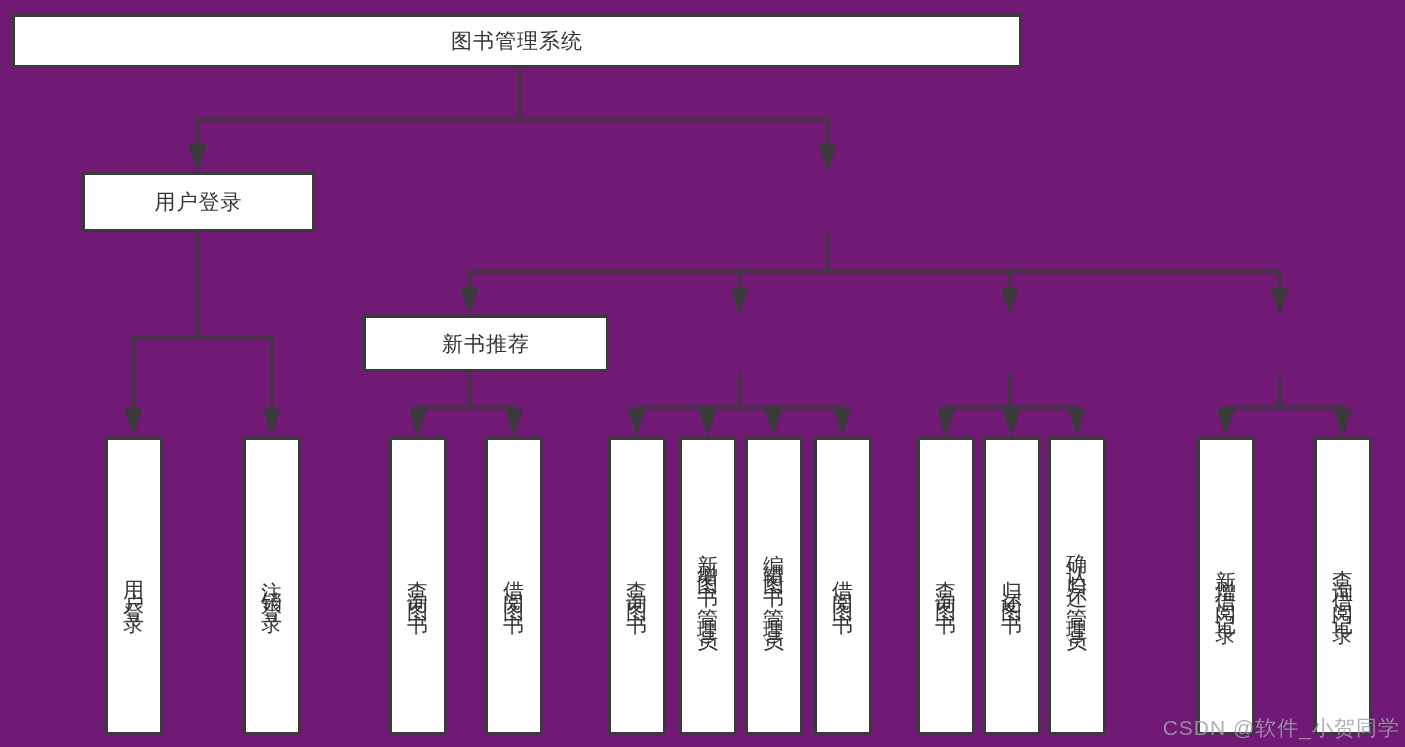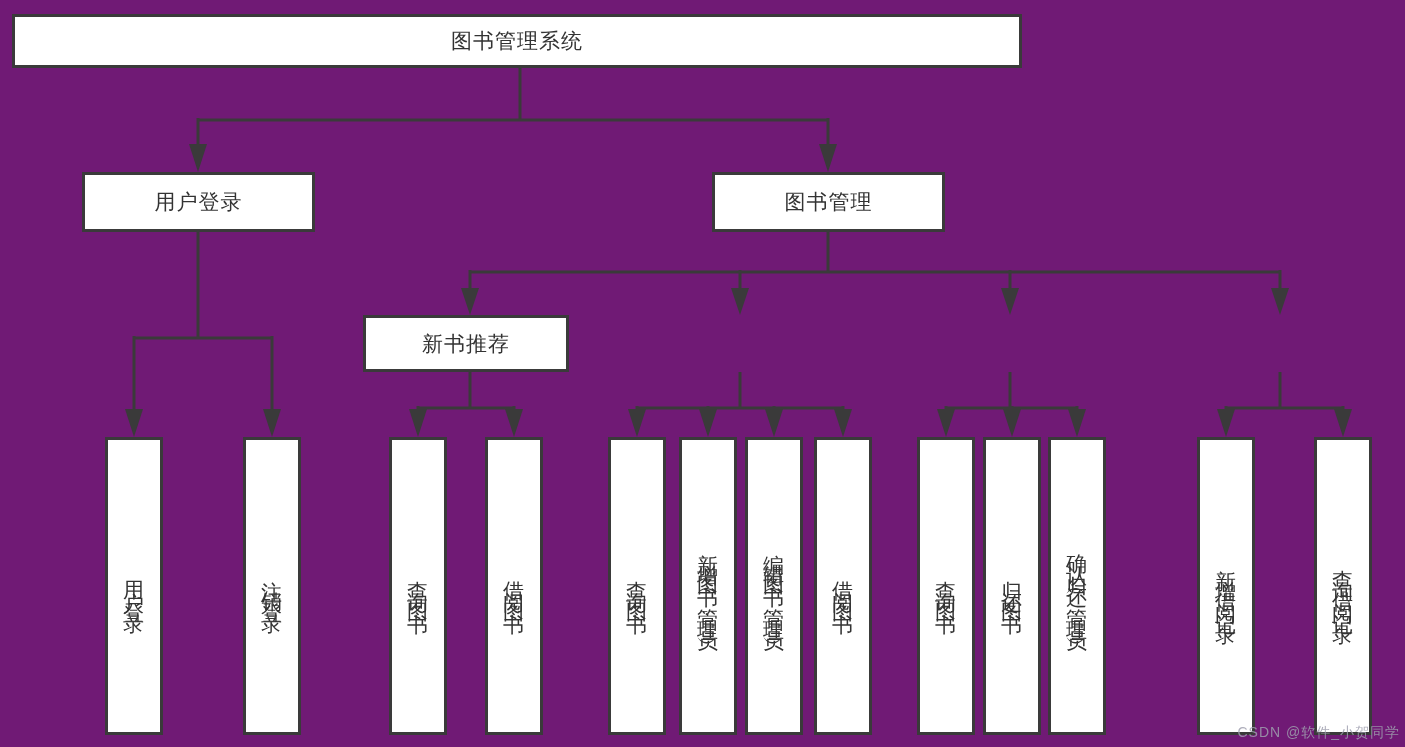--- a/index.html
+++ b/index.html
@@ -24,35 +24,35 @@
     display: flex;
     align-items: center;
     justify-content: center;
     z-index: 2;
     font-size: 21px;
     letter-spacing: 1px;
     white-space: nowrap;
   }
   .node-root   { left: 12px;  top: 14px;  width: 1010px; height: 54px; }
   .node-l1     { top: 172px;  width: 233px; height: 60px; }
-  .node-l2     { top: 315px;  width: 206px; height: 57px; }
+  .node-l2     { top: 315px;  width: 246px; height: 57px; }
   .leaf        { top: 437px;  width: 58px;  height: 298px; }
   .leaf .vtxt {
     writing-mode: vertical-rl;
     text-orientation: mixed;
     font-size: 21px;
     letter-spacing: 11px;
     line-height: 1;
   }
   .watermark {
     position: absolute;
     right: 5px;
     bottom: 5px;
     z-index: 5;
-    font-size: 14px;
+    font-size: 21px;
     color: var(--watermark, #9e9eae);
     opacity: 0.85;
     letter-spacing: 1px;
   }
 </style>
 </head>
 <body>
 
 <div id="stage">
 
@@ -132,23 +132,20 @@
     </g>
   </svg>
 
   <div class="node node-root">
     <span>图书管理系统</span>
   </div>
 
   <div class="node node-l1" style="left:82px">
     <span>用户登录</span>
   </div>
-  <div class="node node-l1" style="left:712px">
-    <span>图书管理</span>
-  </div>
 
   <div class="node node-l2" style="left:363px">
     <span>新书推荐</span>
   </div>
 
   <div class="node leaf" style="left:105px">
     <span class="vtxt">用户登录</span>
   </div>
   <div class="node leaf" style="left:243px">
     <span class="vtxt">注销登录</span>

